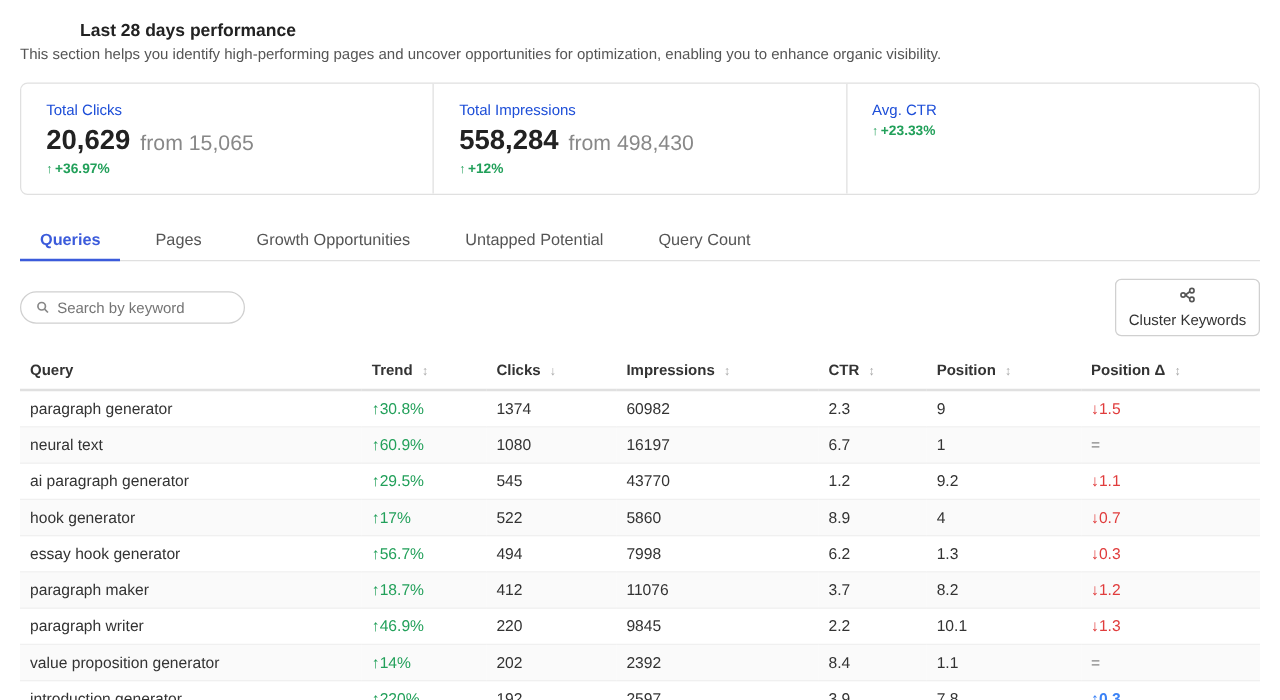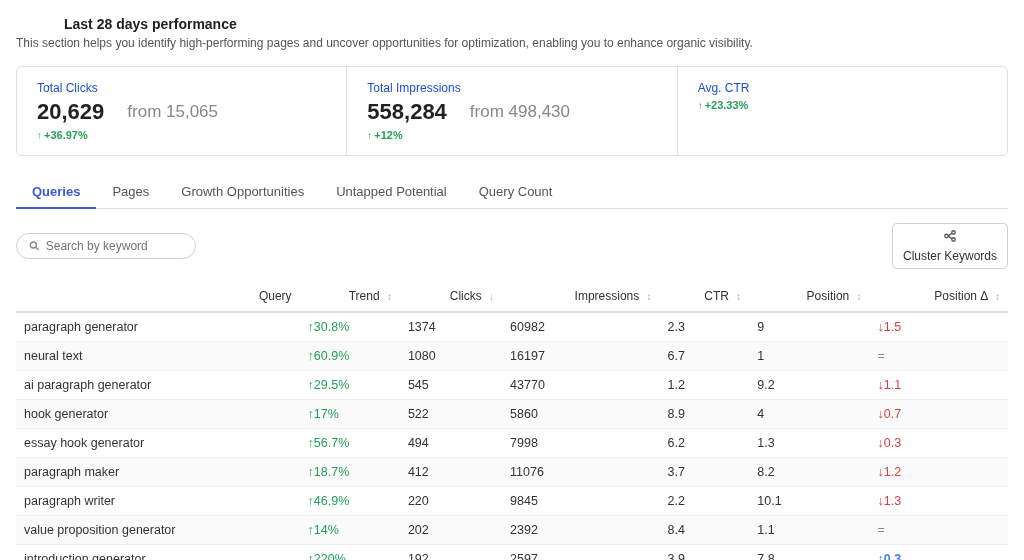--- a/index.html
+++ b/index.html
@@ -35,22 +35,22 @@
       border-right: 1px solid #e0e0e0;
     }
     .metric-card:last-child { border-right: none; }
     .metric-label {
       font-size: 12px;
       color: #1d4ed8;
       margin-bottom: 4px;
     }
     .metric-value-row {
       display: flex;
-      align-items: center;
-      gap: 23px;
+      align-items: flex-end;
+      gap: 8px;
     }
     .metric-value {
       font-size: 22px;
       font-weight: 700;
     }
     .metric-from {
       font-size: 17px;
       color: #888;
     }
     .metric-badge {
@@ -58,21 +58,21 @@
       color: #22a05a;
       font-weight: 600;
       display: flex;
       align-items: center;
       gap: 2px;
       margin-top: 4px;
     }
     .badge-arrow { font-size: 10px; }
     .tabs {
       display: flex;
-      gap: 0;
+      gap: 12px;
       border-bottom: 1px solid #e0e0e0;
       margin-bottom: 14px;
     }
     .tab {
       padding: 8px 16px;
       cursor: pointer;
       font-size: 13px;
       color: #555;
       border-bottom: 2px solid transparent;
       margin-bottom: -1px;
@@ -121,23 +121,23 @@
     }
     table {
       width: 100%;
       border-collapse: collapse;
       font-size: 12.5px;
     }
     thead tr {
       border-bottom: 2px solid #e0e0e0;
     }
     thead th {
-      text-align: right;
+      text-align: left;
       padding: 8px 8px;
-      font-weight: 400;
+      font-weight: 700;
       color: #333;
       font-size: 12px;
       white-space: nowrap;
     }
     thead th .sort-icon {
       display: inline-block;
       margin-left: 4px;
       color: #aaa;
       font-size: 10px;
     }

